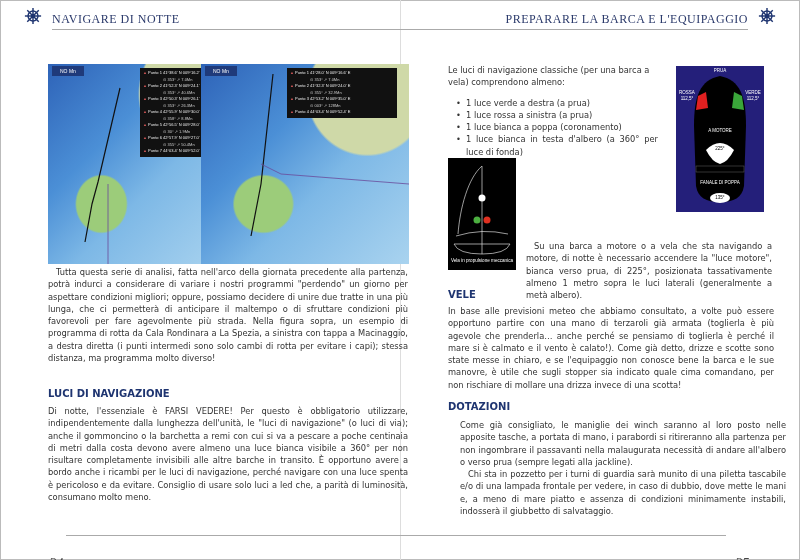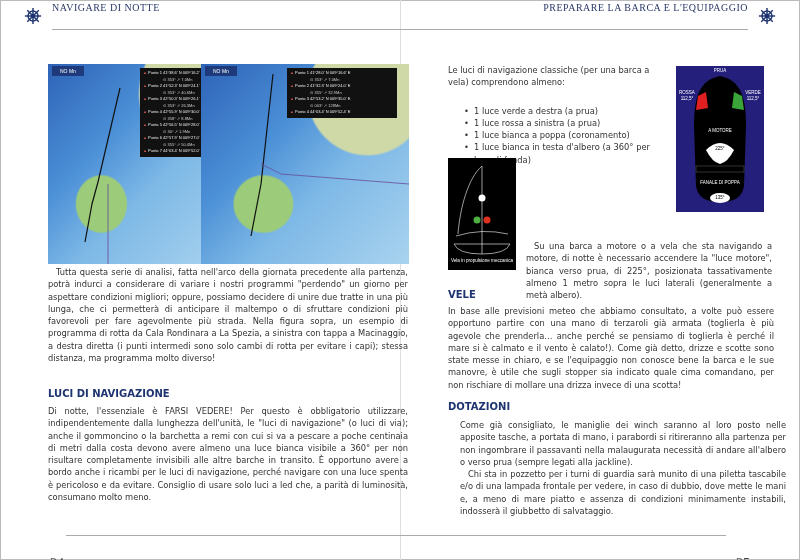--- a/index.html
+++ b/index.html
@@ -1,19 +1,19 @@
 <!DOCTYPE html>
 <html><head>
 <meta charset="utf-8">
 <style>
   html, body { margin:0; padding:0; }
   body { width:800px; height:560px; background:#fff; position:relative; overflow:hidden; font-family:"Liberation Sans", sans-serif; color:#222; }
   .spread { position:absolute; inset:0; border:1px solid #bbb; box-sizing:border-box; }
   .gutter { position:absolute; left:400px; top:0; width:1px; height:560px; background:#ddd; }
-  .run-head { position:absolute; top:2px; font-family:"Liberation Serif", serif; font-size:10px; letter-spacing:0.5px; color:#2b3a6b; }
+  .run-head { position:absolute; top:12px; font-family:"Liberation Serif", serif; font-size:12px; letter-spacing:0.5px; color:#2b3a6b; }
   .run-head.left { left:52px; }
   .run-head.right { right:52px; }
   .head-rule { position:absolute; top:29px; height:1px; background:#aaa; }
   .wheel { position:absolute; top:7px; width:18px; height:18px; }
   .wheel svg { width:18px; height:18px; }
 
   .maps { position:absolute; left:48px; top:64px; width:361px; height:200px; }
   .map { position:absolute; top:0; width:178px; height:200px; overflow:hidden;
      background: radial-gradient(ellipse at 30% 70%, #9ccc7a 0 14%, transparent 15%),
                  radial-gradient(ellipse at 80% 15%, #cfd9a8 0 25%, transparent 26%),
@@ -33,21 +33,21 @@
   .left-body { position:absolute; left:48px; top:266px; width:360px; }
   .h { font-family:"DejaVu Sans", sans-serif; font-weight:bold; font-size:10px; color:#1e3470; margin:0; }
   .sec-luci { position:absolute; left:48px; top:388px; }
   .left-body2 { position:absolute; left:48px; top:405px; width:360px; }
   .folio { position:absolute; top:556px; font-family:"Liberation Serif", serif; font-size:14px; color:#444; }
   .folio.l { left:50px; }
   .folio.r { right:50px; }
   .foot-rule { position:absolute; top:535px; height:1px; background:#aaa; }
 
   .right-intro { position:absolute; left:448px; top:64px; width:218px; }
-  .bullets { margin:16px; padding:0; list-style:none; }
+  .bullets { margin:8px; padding:0; list-style:none; }
   .bullets li { position:relative; padding-left:10px; }
   .bullets li::before { content:"\2022"; position:absolute; left:0; }
   .boat-diagram { position:absolute; left:676px; top:66px; width:88px; height:146px; background:#241f7a; }
   .sail-diagram { position:absolute; left:448px; top:158px; width:68px; height:112px; background:#000; }
   .sail-cap { position:absolute; left:0; right:0; bottom:6px; text-align:center; color:#fff; font-size:4.6px; line-height:6px; }
   .wrap-text { position:absolute; left:526px; top:158px; width:138px; }
   .motor-text { position:absolute; left:526px; top:240px; width:246px; }
   .sec-vele { position:absolute; left:448px; top:289px; }
   .vele-body { position:absolute; left:448px; top:305px; width:326px; }
   .sec-dot { position:absolute; left:448px; top:401px; }

